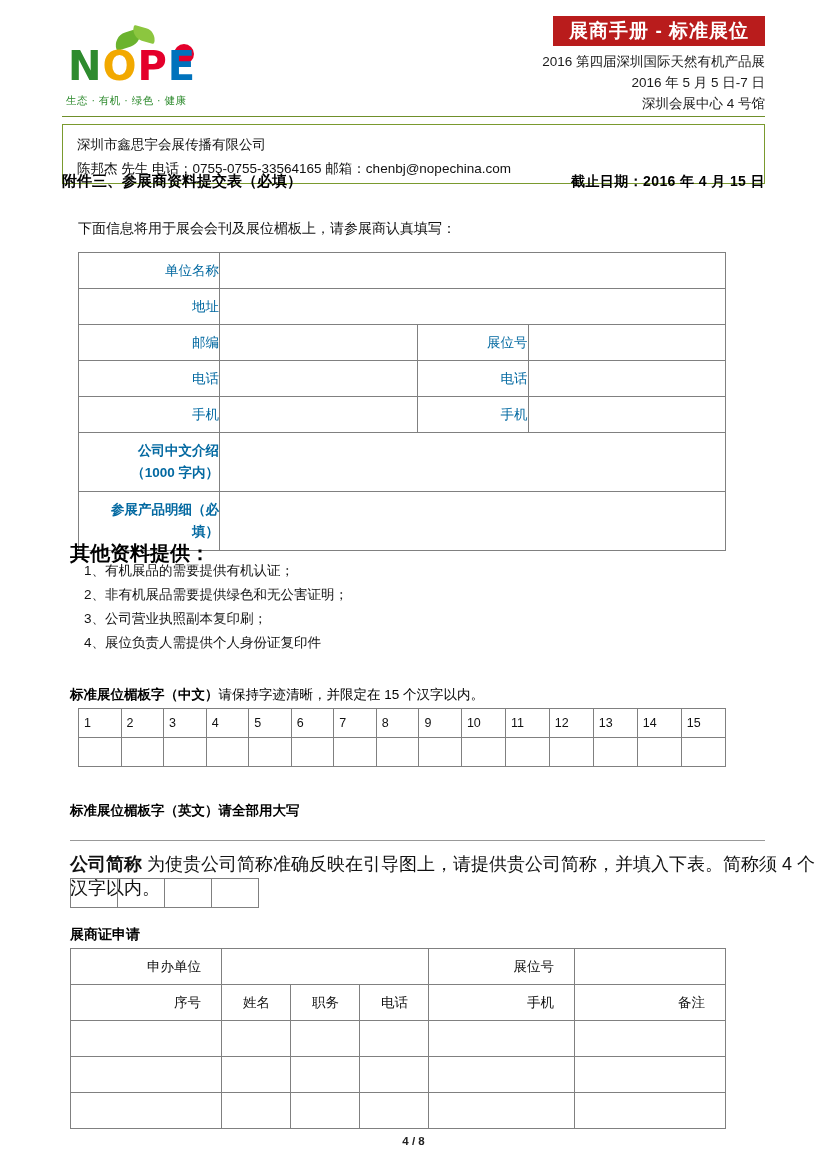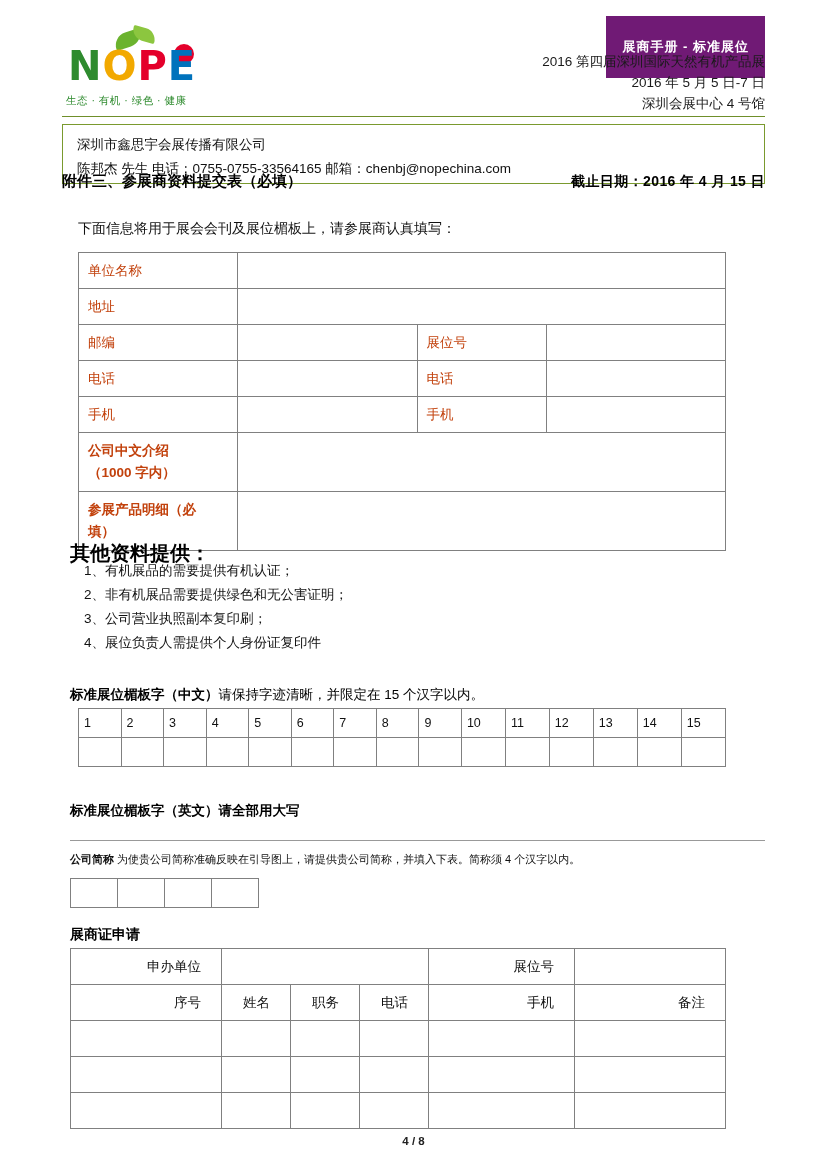--- a/index.html
+++ b/index.html
@@ -84,25 +84,25 @@
     top: 76px;
     font-size: 10.5px;
     color: #2e8b2e;
     letter-spacing: 0.5px;
     white-space: nowrap;
   }
   .hdr-banner {
     position: absolute;
     right: 62px;
     top: 16px;
-    background: #701a75;
+    background: #b91c1c;
     color: #ffffff;
-    font-size: 13px;
-    font-weight: bold;
-    padding: 22px 16px;
+    font-size: 19px;
+    font-weight: bold;
+    padding: 2px 16px;
     letter-spacing: 1px;
   }
   .hdr-lines {
     position: absolute;
     right: 62px;
     top: 52px;
     text-align: right;
     font-size: 13.5px;
     color: #1a1a1a;
     line-height: 1.55;
@@ -160,23 +160,24 @@
   .tbl-main {
     position: absolute;
     left: 78px;
     top: 252px;
     width: 648px;
     font-size: 13.5px;
   }
   .tbl-main td {
     border: 1px solid #808080;
     height: 29px;
-    padding: 3px 9px;
+    padding: 3px 0;
     vertical-align: middle;
-    color: #c2410c;
+    color: #0369a1;
+    text-align: right;
   }
   .tbl-main td.lbl { width: 140px; }
   .tbl-main td.lbl2 { width: 110px; }
   .tbl-main td.bold { font-weight: bold; }
   .cell-2line { line-height: 1.6; margin-left: 6px; }
   
   .other-title {
     position: absolute;
     left: 70px;
     top: 540px;
@@ -232,21 +233,21 @@
     left: 70px;
     right: 62px;
     top: 840px;
     border-top: 1px solid #999;
   }
   
   .short-line {
     position: absolute;
     left: 70px;
     top: 852px;
-    font-size: 11px;
+    font-size: 18px;
     color: #111;
   }
   .short-line b { font-weight: bold; }
   .tbl-short {
     position: absolute;
     left: 70px;
     top: 878px;
     font-size: 12.5px;
   }
   .tbl-short td {

